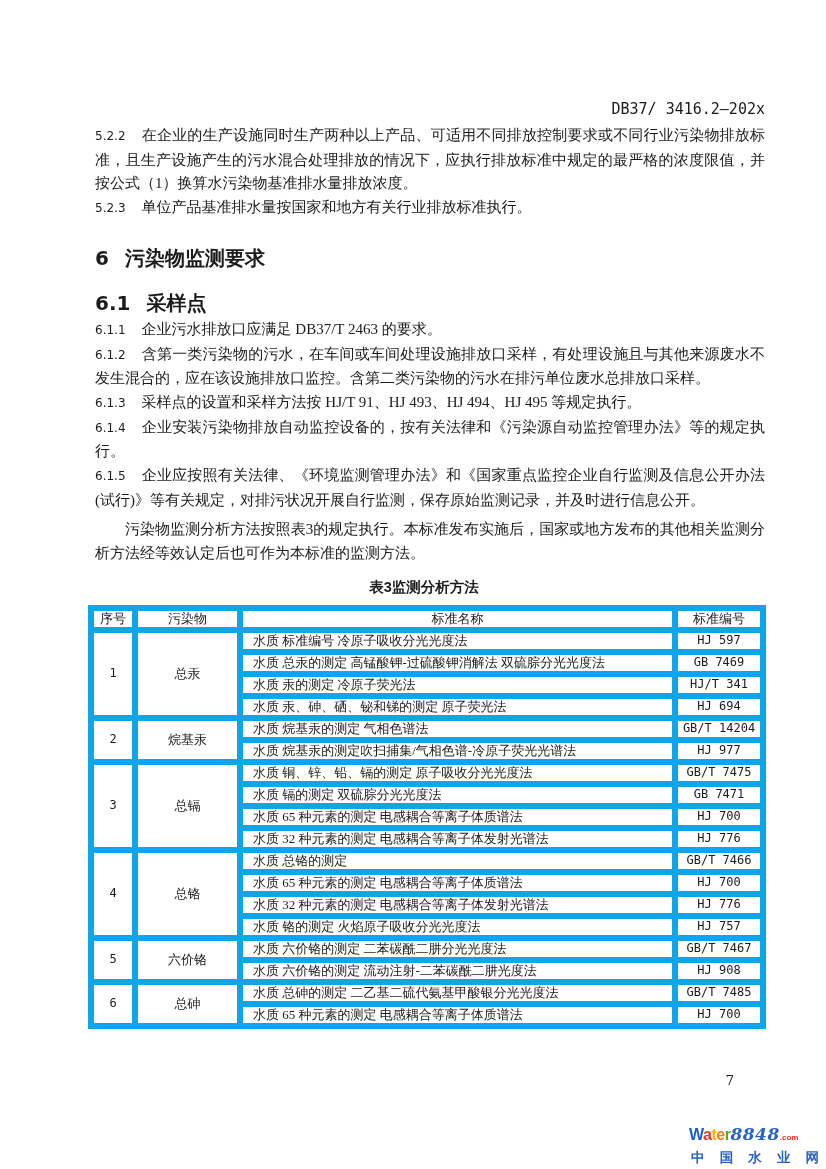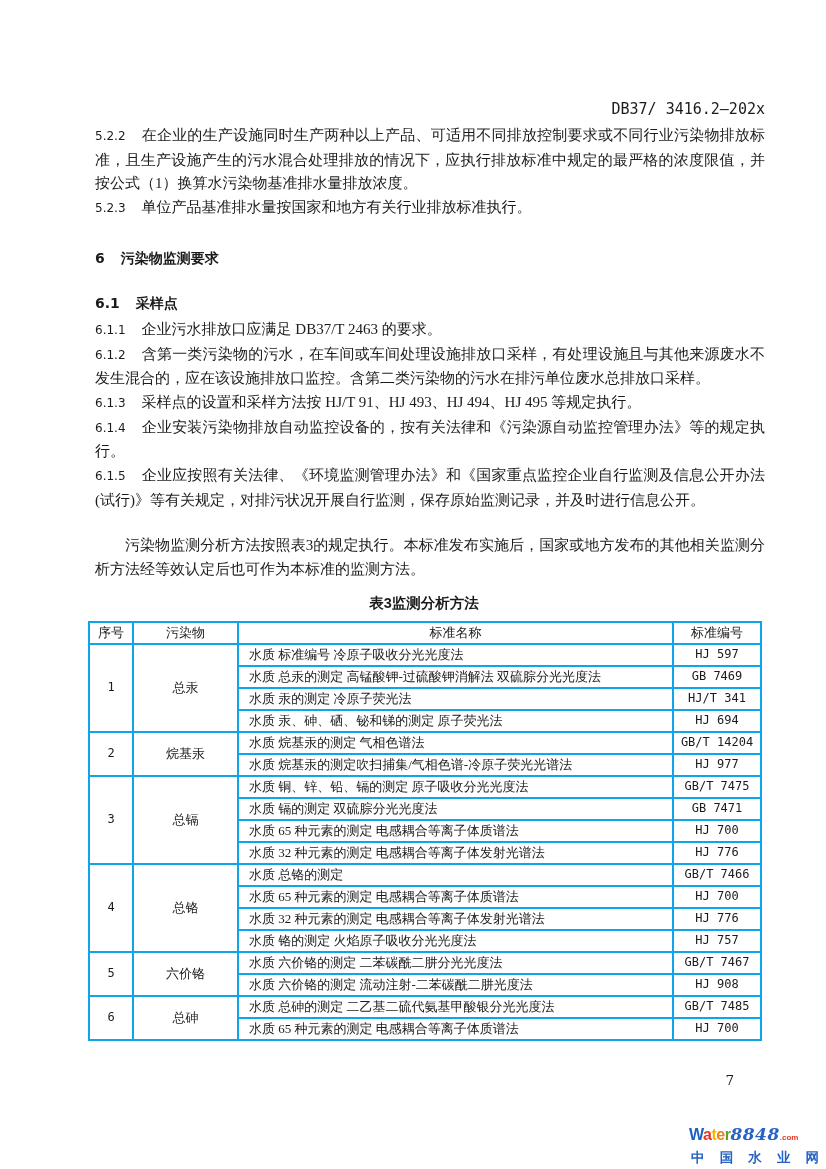--- a/index.html
+++ b/index.html
@@ -16,42 +16,42 @@
   }
   .content { position:absolute; left:95px; top:0; width:670px; }
   p.clause { text-align:justify; font-size:15px; line-height:23.7px; }
   .clause-num {
     font-family:"DejaVu Sans","Liberation Sans",sans-serif;
     font-size:12px; margin-right:16px; white-space:nowrap;
   }
   .first { margin-top:124px; }
   h2.sec {
     font-family:"Liberation Sans","DejaVu Sans",sans-serif;
-    font-size:14px; font-weight:bold; line-height:23px;
+    font-size:20px; font-weight:bold; line-height:23px;
   }
   h2 .sec-num { margin-right:16px; font-family:"DejaVu Sans",sans-serif; }
   .mt26 { margin-top:26px; }
   .mt22 { margin-top:22px; }
   .mt3  { margin-top:3px; }
-  .mt6  { margin-top:22px; }
+  .mt6  { margin-top:6px; }
   .indent { text-indent:2em; }
   .table-title {
     margin-top:10px; width:672px; margin-left:-7px;
     text-align:center; font-family:"Liberation Sans","DejaVu Sans",sans-serif;
     font-size:14.5px; font-weight:bold; line-height:22px;
   }
   .table-title .t-label { }
   table.methods {
     margin-top:7px; margin-left:-7px; width:672px;
     border-collapse:collapse; table-layout:fixed;
     font-size:12.5px; color:#1b1b1b;
     border:2px solid #3a3a3a;
   }
   table.methods th, table.methods td {
-    border:2px solid #0ea5e9; height:22px; line-height:15px;
+    border:6px solid #0ea5e9; height:22px; line-height:15px;
     font-weight:normal; overflow:hidden;
   }
   th.hdr { text-align:center; font-size:13px; }
   td.c-center { text-align:center; padding:0 2px;
     font-family:"DejaVu Sans Mono",monospace; font-size:12px; }
   td.c-cjk { text-align:center; padding:0 14px; font-size:13px; }
   td.c-name { text-align:left; padding:0 10px; font-size:13px; }
   .page-number {
     position:absolute; top:1072px; right:92px;
     font-family:"DejaVu Serif",serif; font-size:13.5px;

